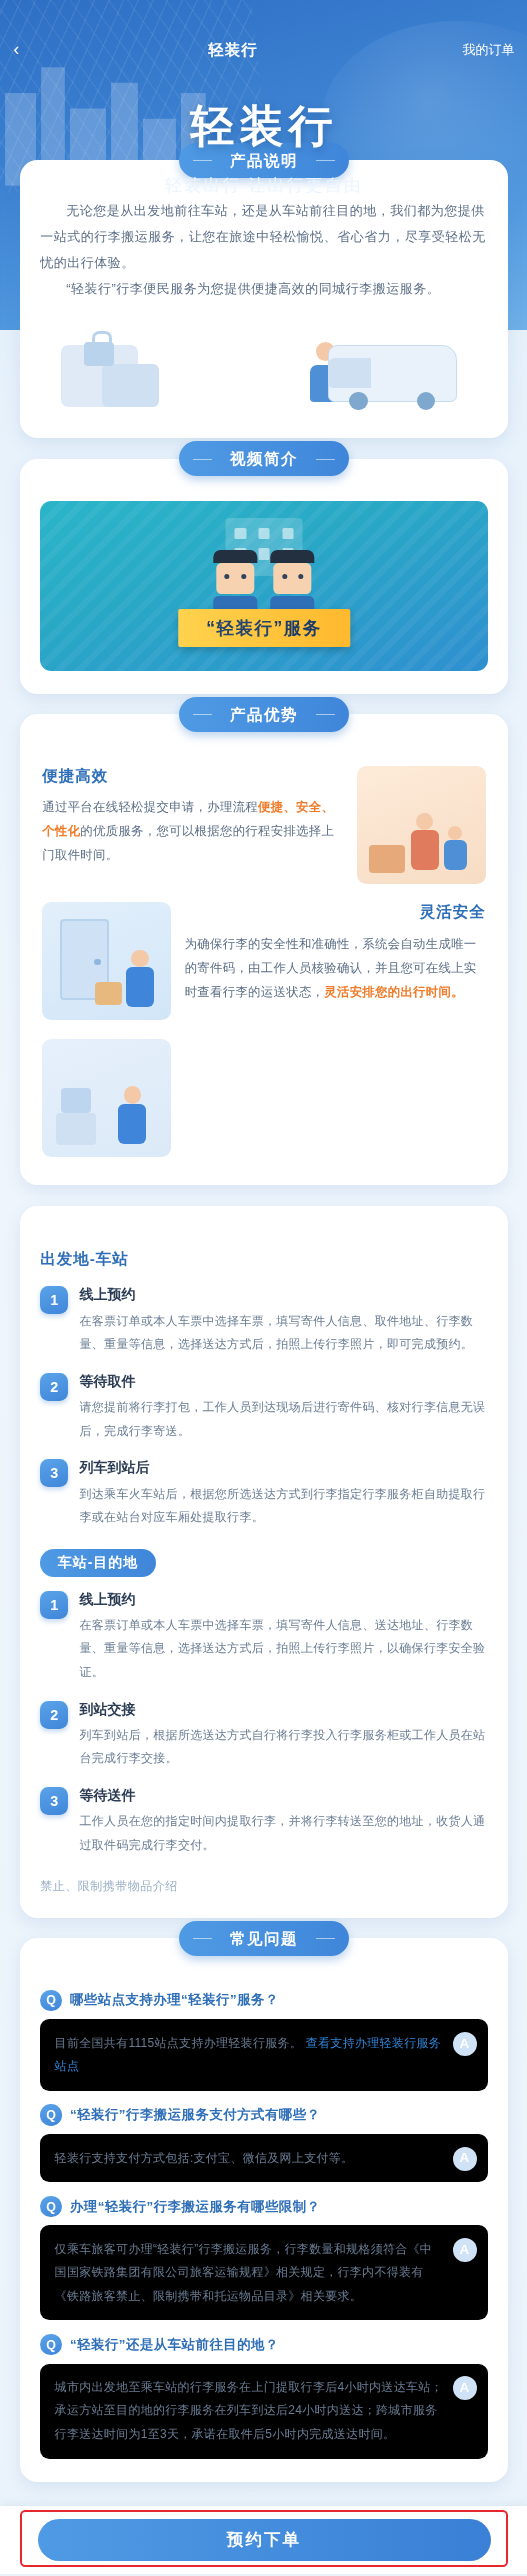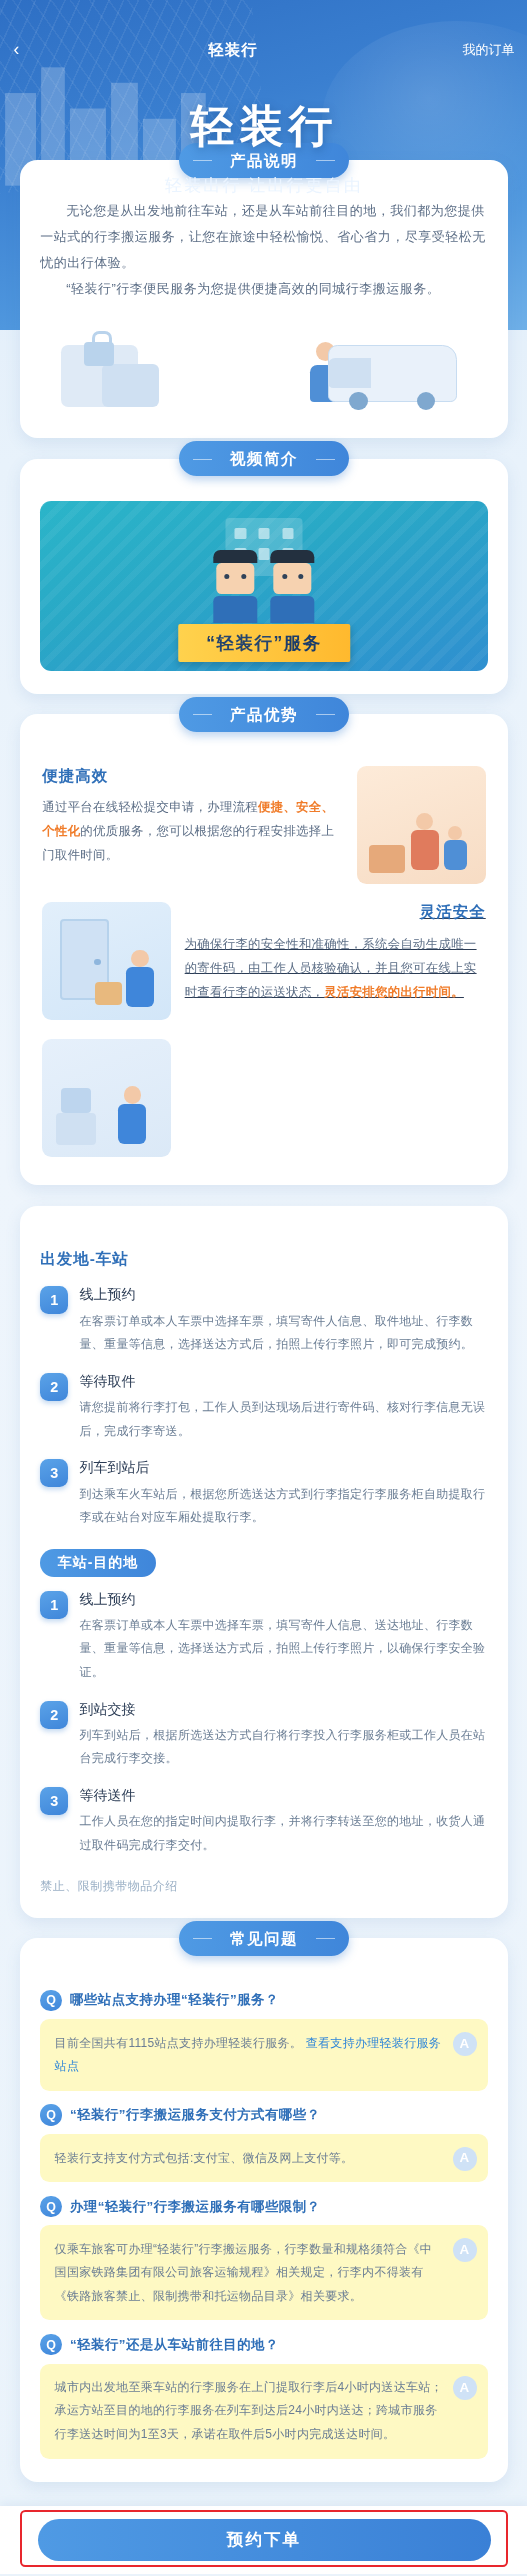--- a/index.html
+++ b/index.html
@@ -108,31 +108,31 @@
   .v-city{position:absolute;left:50%;top:17.5px;transform:translateX(-50%);width:77px;height:58px;background:rgba(255,255,255,.18);border-radius:4.1px;}
   .v-city .w{position:absolute;width:11.3px;height:11.3px;background:rgba(255,255,255,.55);border-radius:1.5px;}
   .v-people{position:absolute;left:50%;top:49px;transform:translateX(-50%);display:flex;gap:13.4px;}
   .v-p{width:44px;}
   .v-p .cap{width:44px;height:13.4px;background:#23303f;border-radius:7.2px 7.2px 0 0;}
   .v-p .face{width:38px;height:31px;background:#f6d2b0;border-radius:5.2px;margin:0 auto;position:relative;}
   .v-p .face:before,.v-p .face:after{content:"";position:absolute;top:10.3px;width:5.2px;height:5.2px;border-radius:50%;background:#30435a;}
   .v-p .face:before{left:8.2px;} .v-p .face:after{right:8.2px;}
   .v-p .torso{width:44px;height:27px;background:#2f6fb8;border-radius:5.2px 5.2px 0 0;margin-top:2.1px;}
   .v-ribbon{
-    position:absolute;left:50%;bottom:9px;transform:translateX(-50%);
+    position:absolute;left:50%;bottom:24px;transform:translateX(-50%);
     background:linear-gradient(90deg,#ffd24d,#ffb92e);
     color:#26456e;font-size:17.5px;font-weight:bold;letter-spacing:1.5px;
     padding:7.2px 28px;border-radius:2px;box-shadow:0 3.1px 7.2px rgba(0,0,0,.18);
     white-space:nowrap;
   }
   .v-ribbon .q{color:#1b3c6b;}
 
   
   .adv{display:flex;align-items:flex-start;gap:13.4px;padding:13.4px 2.1px 5.2px;}
-  .adv.rev{flex-direction:row-reverse;text-decoration:underline;}
+  .adv.rev{flex-direction:row-reverse;}
   .adv-txt{flex:1;}
   .adv-title{font-size:15.5px;font-weight:bold;color:#2f6fb8;margin-bottom:8.2px;letter-spacing:1px;}
   .adv-title.r{text-align:right;}
   .adv-body{font-size:12.4px;line-height:1.95;color:#5c6e86;letter-spacing:0.3px;}
   .hl{color:#f07c2a;font-weight:bold;}
   .hl-b{color:#2f86d8;font-weight:bold;}
   .adv-img{width:129px;height:118px;border-radius:9.3px;position:relative;flex:none;}
   .ai1{background:linear-gradient(160deg,#fdebd9,#f7dcc4);}
   .ai2{background:linear-gradient(160deg,#e2effb,#d2e6f8);}
   .ai3{background:linear-gradient(160deg,#e6f0fb,#dbe9f7);}
@@ -154,39 +154,39 @@
   }
   .sec-title{font-size:15.5px;font-weight:bold;color:#2f6fb8;letter-spacing:1px;margin:7.2px 0 5.2px;}
   .step{display:flex;gap:11.3px;padding:11.3px 0 5.2px;}
   .step-num{
     flex:none;width:28px;height:28px;border-radius:8.2px;
     background:linear-gradient(160deg,#5ba3e8,#3f86da);
     color:#fff;font-size:14.4px;font-weight:bold;display:flex;align-items:center;justify-content:center;
     box-shadow:0 2.6px 5.2px rgba(60,130,210,.3);
   }
   .step-body{flex:1;}
-  .step-title{font-size:14px;font-weight:normal;color:#2b3c55;margin-bottom:5.2px;}
+  .step-title{font-size:14px;font-weight:bold;color:#2b3c55;margin-bottom:5.2px;}
   .step-text{font-size:12px;line-height:1.95;color:#6a7d94;letter-spacing:0.3px;}
   .sub-badge{
     display:inline-block;margin:14.4px 0 2.1px;padding:5.2px 17.5px;border-radius:15.5px;
     background:linear-gradient(90deg,#4f9ae4,#3f86da);color:#fff;font-size:14px;font-weight:bold;letter-spacing:1px;
   }
   .ban-link{margin-top:15.5px;font-size:12px;color:#9bb0c6;letter-spacing:0.5px;}
 
   
   .faq-item{margin-top:13.4px;}
   .faq-q{display:flex;align-items:center;gap:8.2px;}
   .q-ic{
     flex:none;width:21.6px;height:21.6px;border-radius:50%;
     background:linear-gradient(160deg,#5ba3e8,#3f86da);color:#fff;
     font-size:12.4px;font-weight:bold;display:flex;align-items:center;justify-content:center;
   }
   .q-txt{font-size:13.4px;font-weight:bold;color:#2f6fb8;letter-spacing:0.5px;}
   .faq-a{
-    position:relative;margin-top:8.2px;background:#fef9c3;border-radius:9.3px;
+    position:relative;margin-top:8.2px;background:#000000;border-radius:9.3px;
     padding:12.4px 44px 12.4px 14.4px;font-size:12px;line-height:1.95;color:#6a7d94;letter-spacing:0.3px;
   }
   .a-ic{
     position:absolute;right:11.3px;top:12.4px;width:24px;height:24px;border-radius:50%;
     background:#cfe2f6;color:#fff;font-size:13.4px;font-weight:bold;display:flex;align-items:center;justify-content:center;
   }
   .lnk{color:#2f86d8;}
 
   
   .bottombar{

